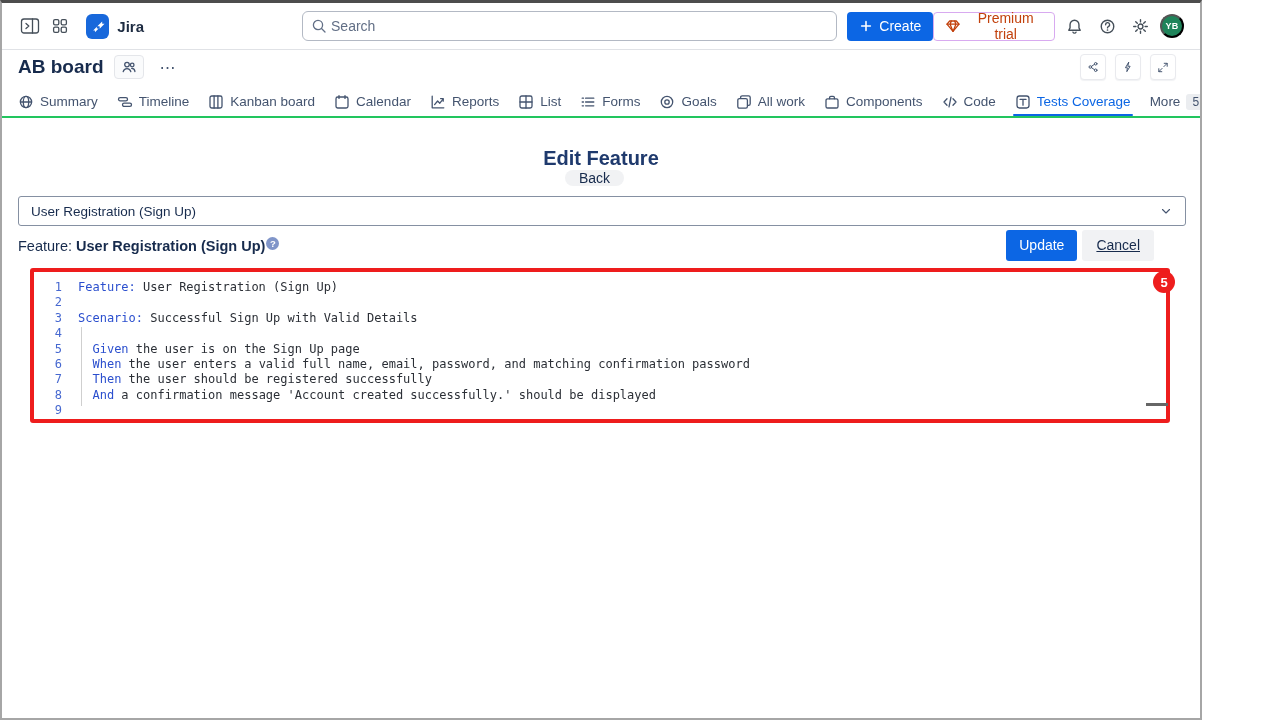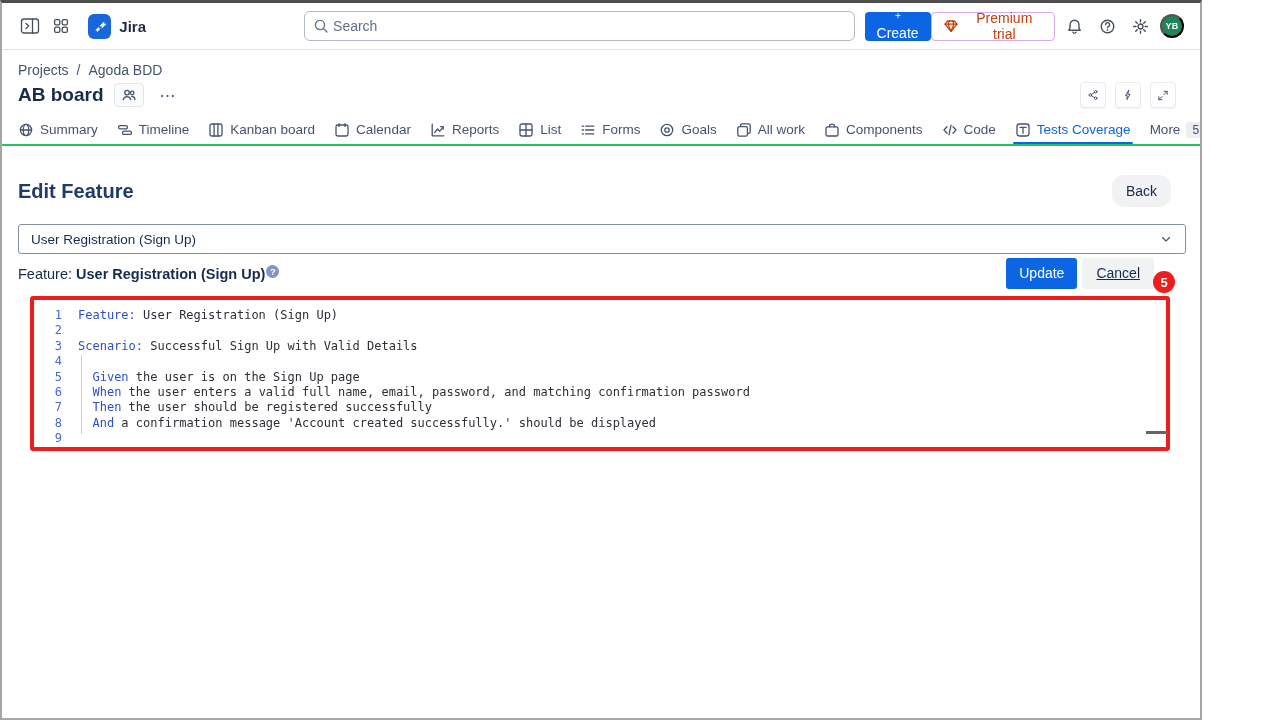--- a/index.html
+++ b/index.html
@@ -14,21 +14,21 @@
 
   
   .topbar { height:47px; border-bottom:1px solid #e0e2e6; display:flex; align-items:center; padding:0 16px; }
   .tb-iconbtn { width:26px; height:26px; display:flex; align-items:center; justify-content:center; color:#454f59; background:none; border:none; border-radius:4px; cursor:pointer; padding:0; }
   .jira-tile { width:25px; height:25px; border-radius:6px; background:#1868db; display:flex; align-items:center; justify-content:center; margin-left:14px; }
   .jira-name { font-weight:bold; font-size:15px; margin-left:8px; color:#1d2b41; }
   .search-wrap { position:relative; width:578px; height:30px; margin-left:158px; }
   .search-wrap input { width:100%; height:100%; border:1px solid #b3b9c4; border-radius:6px; padding:0 10px 0 28px; font-size:14px; color:#172b4d; font-family:"Liberation Sans",sans-serif; outline:none; }
   .search-wrap input::placeholder { color:#626f86; }
   .search-ic { position:absolute; left:9px; top:7px; color:#626f86; }
-  .create-btn { margin-left:10px; height:29px; padding:0 12px; background:#0c66e4; color:#fff; border:none; border-radius:4px; font-size:14px; font-weight:500; display:flex; align-items:center; gap:6px; cursor:pointer; font-family:"Liberation Sans",sans-serif;flex-direction:column; }
+  .create-btn { margin-left:10px; height:29px; padding:0 12px; background:#0c66e4; color:#fff; border:none; border-radius:4px; font-size:14px; font-weight:500; display:flex; align-items:center; gap:6px; cursor:pointer; font-family:"Liberation Sans",sans-serif; }
   .premium-btn { margin-left:auto; height:29px; padding:0 11px; background:#fff; color:#c2410c; border:1px solid #d8aaf0; border-radius:4px; font-size:14px; font-weight:500; display:flex; align-items:center; gap:7px; cursor:pointer; font-family:"Liberation Sans",sans-serif; }
   .tb-right { display:flex; align-items:center; gap:7px; margin-left:6px; }
   .avatar { width:24px; height:24px; border-radius:50%; color:#fff; font-size:9px; font-weight:bold; display:flex; align-items:center; justify-content:center; cursor:pointer; letter-spacing:.2px; }
 
   
   .breadcrumb { margin:12px 16px 0; font-size:14px; color:#44546f; display:flex; gap:8px; align-items:center; }
   .breadcrumb a { color:#44546f; text-decoration:none; cursor:pointer; }
   .title-row { margin:3px 16px 0; display:flex; align-items:center; height:28px; }
   .board-title { font-size:19px; font-weight:bold; color:#172b4d; }
   .people-btn { margin-left:10px; border:1px solid #e4e6ea; background:#fafbfc; border-radius:4px; width:30px; height:24px; display:flex; align-items:center; justify-content:center; color:#44546f; cursor:pointer; }
@@ -38,21 +38,21 @@
 
   
   .tabs { margin-top:6px; display:flex; align-items:center; gap:19px; padding:0 16px; height:31px; border-bottom:2px solid #22c55e; font-size:13.5px; color:#44546f; overflow:hidden; }
   .tab { display:flex; align-items:center; gap:6px; height:100%; position:relative; cursor:pointer; white-space:nowrap; flex:none; }
   .tab.active { color:#0c66e4; font-weight:500; }
   .tab.active::after { content:""; position:absolute; left:-2px; right:-2px; bottom:0; height:2px; border-radius:1px; background:#0c66e4; }
   .count-badge { background:#ebedf0; border-radius:3px; padding:1px 6px; font-size:12px; color:#44546f; }
   .plus-tab { font-size:17px; color:#44546f; cursor:pointer; flex:none; }
 
   
-  .heading-row { margin:29px 16px 0; display:flex; align-items:center; justify-content:space-between; height:32px; }
+  .heading-row { margin:29px 16px 0; display:flex; align-items:center; justify-content:space-between; height:32px;flex-direction:column; }
   .page-heading { font-size:20px; font-weight:bold; color:#1f3a6d; margin:0; }
   .btn-subtle { background:#f1f2f4; color:#172b4d; border:none; border-radius:12px; height:32px; padding:0 14px; font-size:14px; cursor:pointer; font-family:"Liberation Sans",sans-serif; }
   .back-btn { margin-right:13px; }
   .select-box { margin:17px 14px 0 16px; height:30px; border:1px solid #8590a2; border-radius:3px; display:flex; align-items:center; justify-content:space-between; padding:0 12px; font-size:13.5px; color:#172b4d; cursor:pointer; background:#fff; }
   .select-box .chev { color:#44546f; }
   .feature-row { margin:3px 16px 0; display:flex; align-items:center; justify-content:space-between; height:32px; }
   .feature-label { font-size:14.5px; color:#172b4d; }
   .feature-label b { font-weight:bold; }
   .help-badge { display:inline-flex; width:13px; height:13px; border-radius:50%; background:#8095c9; color:#fff; font-size:9.5px; font-weight:bold; align-items:center; justify-content:center; vertical-align:4px; margin-left:1px; cursor:pointer; }
   .fr-buttons { display:flex; gap:5px; margin-right:30px; }
@@ -148,25 +148,20 @@
       <button class="tb-iconbtn">
         <svg class="ic" width="17" height="17" viewBox="0 0 16 16">
             <circle cx="8" cy="8" r="2.3"></circle>
             <path d="M8 1.6v2.1M8 12.3v2.1M1.6 8h2.1M12.3 8h2.1M3.5 3.5 5 5M11 11l1.5 1.5M12.5 3.5 11 5M5 11l-1.5 1.5"></path>
           </svg>
       </button>
       <button class="avatar" style="background:#1f845a">YB</button>
     </div>
   </div>
 
-  <div class="breadcrumb">
-    <a>Projects</a>
-    <span>/</span>
-    <a>Agoda BDD</a>
-  </div>
 
   <div class="title-row">
     <span class="board-title">AB board</span>
     <button class="people-btn">
       <svg class="ic" width="16" height="16" viewBox="0 0 16 16">
           <circle cx="6" cy="5.6" r="2.3"></circle>
           <path d="M2.2 12.7a3.9 3.9 0 0 1 7.6 0"></path>
           <circle cx="11.2" cy="6" r="1.8"></circle>
           <path d="M10.7 9.4a3.3 3.3 0 0 1 3.2 3.2"></path>
         </svg>

